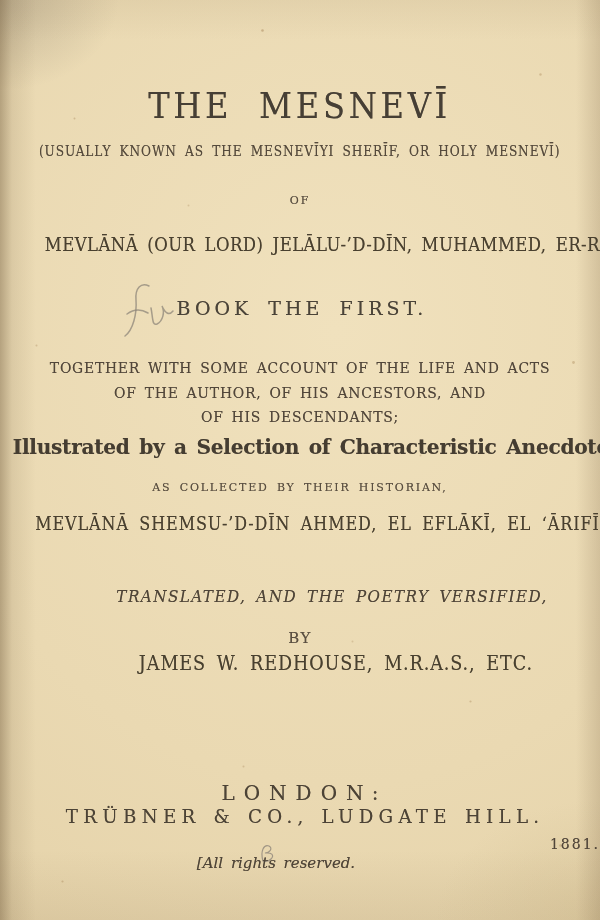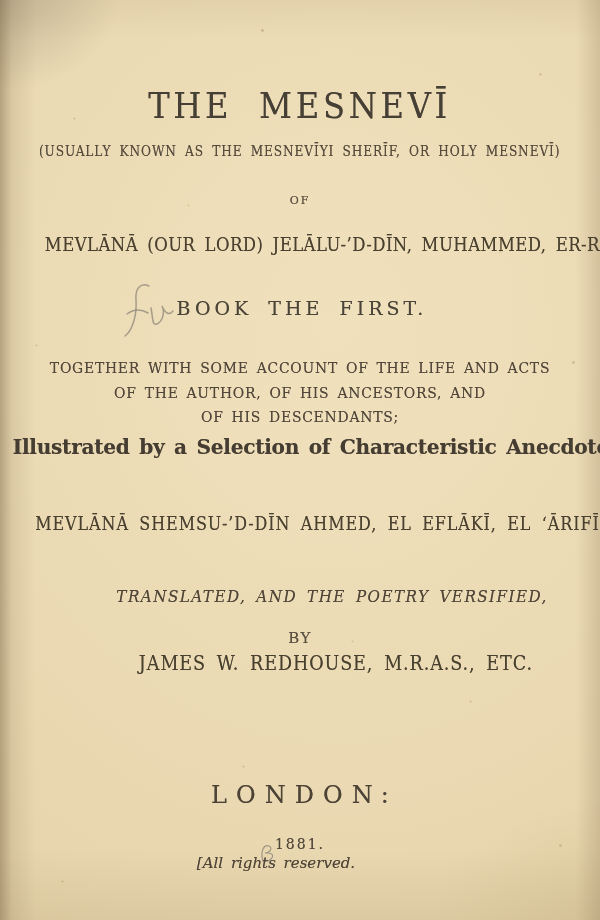--- a/index.html
+++ b/index.html
@@ -90,26 +90,26 @@
   .historian .inner { transform: scaleX(0.89); transform-origin: center; }
 
   .translated        { top: 587px; font-style: italic; font-size: 16px; letter-spacing: 1.5px; word-spacing: 4px; color: #4e4437; margin-left: 32px; }
   .translated .inner { transform: scaleX(0.95); transform-origin: center; }
 
   .by { top: 629px; font-size: 15px; letter-spacing: 1.5px; color: #5a4f41; }
 
   .translator        { top: 651px; font-size: 20px; letter-spacing: 1px; word-spacing: 5px; color: #48402f; padding-left: 36px; }
   .translator .inner { transform: scaleX(0.88); transform-origin: center; }
 
-  .city { top: 781px; font-size: 24px; letter-spacing: 9px; text-indent: 9px; color: #4c4336; }
+  .city { top: 781px; font-size: 20px; letter-spacing: 9px; text-indent: 9px; color: #4c4336; }
 
   .publisher        { top: 805px; font-size: 19px; letter-spacing: 5.5px; word-spacing: 2px; text-indent: 5px; color: #4c4336; }
   .publisher .inner { transform: scaleX(0.96); transform-origin: center; }
 
-  .year { top: 836px; font-size: 14px; letter-spacing: 2px; color: #51463a; }
+  .year { top: 836px; font-size: 14px; letter-spacing: 2px; color: #51463a; text-align: right; }
 
   .rights { top: 854px; left: -24px; font-style: italic; font-size: 15px; word-spacing: 3px; color: #4e4437; }
 
   .pencil {
     position: absolute;
     pointer-events: none;
   }
   .pencil path {
     fill: none;
     stroke: #8e867a;
@@ -155,37 +155,41 @@
       <span>TOGETHER WITH SOME ACCOUNT OF THE LIFE AND ACTS</span><br>
       <span>OF THE AUTHOR, OF HIS ANCESTORS, AND</span><br>
       <span>OF HIS DESCENDANTS;</span>
     </span>
   </div>
 
   <div class="line illustrated">
     <span class="inner">Illustrated by a Selection of Characteristic Anecdotes,</span>
   </div>
 
+  <div class="line collected">AS COLLECTED BY THEIR HISTORIAN,</div>
 
   <div class="line historian">
     <span class="inner">MEVLĀNĀ SHEMSU-’D-DĪN AHMED, EL EFLĀKĪ, EL ‘ĀRIFĪ.</span>
   </div>
 
   <div class="line translated">
     <span class="inner">TRANSLATED, AND THE POETRY VERSIFIED,</span>
   </div>
 
   <div class="line by">BY</div>
 
   <div class="line translator">
     <span class="inner">JAMES W. REDHOUSE, M.R.A.S., ETC.</span>
   </div>
 
   <div class="line city">LONDON:</div>
 
+  <div class="line publisher">
+    <span class="inner">TRÜBNER &amp; CO., LUDGATE HILL.</span>
+  </div>
 
   <div class="line year">1881.</div>
 
   <svg class="pencil pencil-2" width="26" height="22" viewBox="0 0 26 22">
     <path d="M7 20 C4 10 8 3 13 5 C17 7 14 12 9 12 C15 11 19 14 15 18 C12 21 8 21 7 20"></path>
   </svg>
 
   <div class="line rights">[All rights reserved.</div>
 
 </div>

